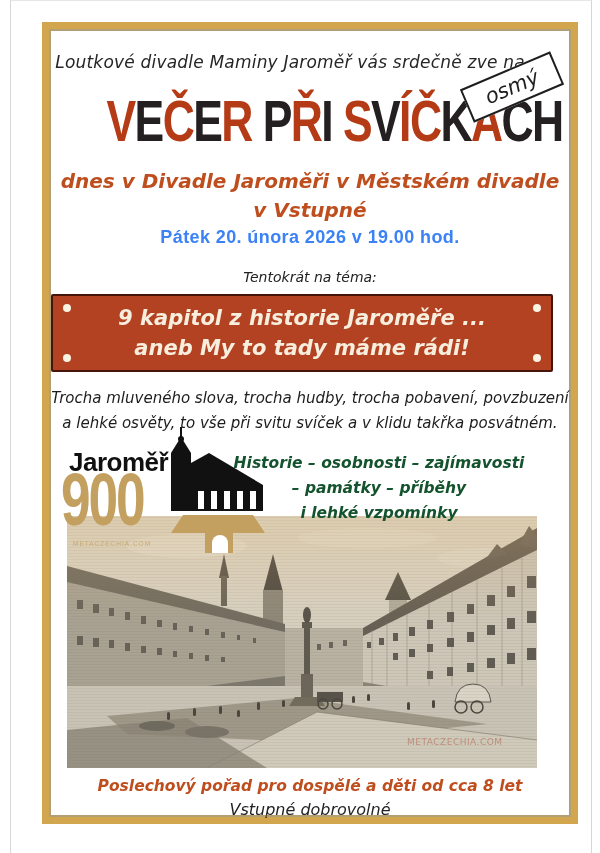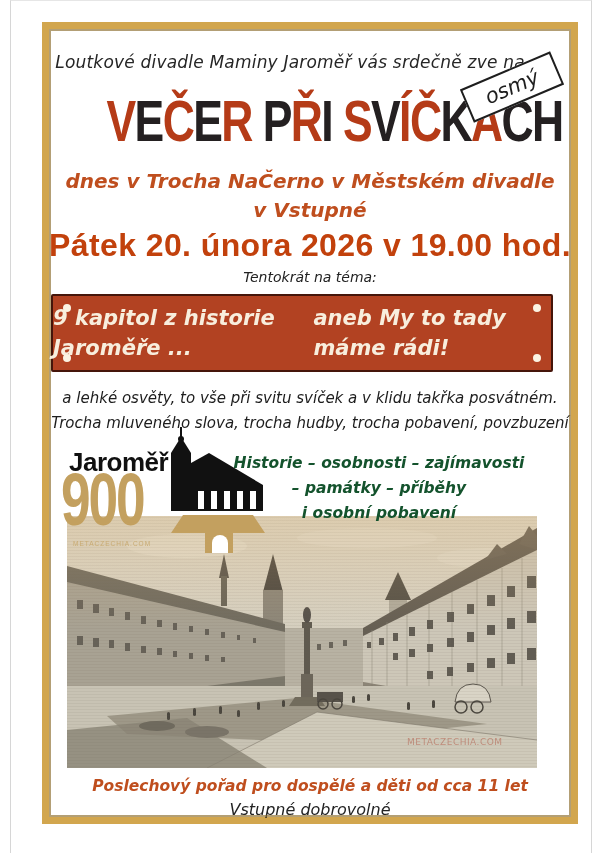--- a/index.html
+++ b/index.html
@@ -23,27 +23,27 @@
   .title{top:62px;margin:0;font-family:"Liberation Sans",sans-serif;font-weight:bold;
          font-size:57px;line-height:60px;white-space:pre;letter-spacing:-2px;
          transform:scaleX(.78);transform-origin:50% 50%;z-index:2;}
   .title .lr{color:#b53b17;}
   .title .ld{color:#242021;}
 
   .subtitle1{top:140px;font-size:20px;font-weight:bold;color:#bf4e1e;}
   .subtitle2{top:169px;font-size:20px;font-weight:bold;color:#bf4e1e;}
 
   .dateline{top:198px;font-family:"Liberation Sans",sans-serif;font-weight:bold;
-            font-size:32px;color:#c2410c;letter-spacing:.4px;text-align:center;}
+            font-size:18px;color:#3b82f6;letter-spacing:.4px;text-align:center;}
 
   .theme{top:240px;font-size:14px;color:#222222;}
 
   .banner{position:absolute;left:2px;top:265px;width:498px;height:74px;
           background:#b24222;border:2px solid #45150a;border-radius:2px;
-          display:flex;flex-direction:row;align-items:center;justify-content:center;z-index:1;}
+          display:flex;flex-direction:column;align-items:center;justify-content:center;z-index:1;}
   .banner .bline{font-size:21px;font-weight:bold;font-style:italic;color:#f8eedd;line-height:30px;}
   .dot{position:absolute;width:8px;height:8px;border-radius:50%;background:#fbf3e2;}
   .dot.tl{left:10px;top:8px;} .dot.tr{right:10px;top:8px;}
   .dot.bl{left:10px;bottom:8px;} .dot.br{right:10px;bottom:8px;}
 
   .desc{top:357px;font-size:15px;color:#1d1d1d;line-height:25px;}
 
   .logo{position:absolute;left:16px;top:398px;width:210px;height:125px;z-index:3;}
   .logo .jarname{position:absolute;left:4px;top:20px;font-family:Liberation Sans, sans-serif;
                  font-weight:bold;font-size:26px;color:#101010;letter-spacing:-.5px;}
@@ -68,39 +68,39 @@
 <div class="page">
   <div class="sheet-edge"></div>
   <div class="frame">
 
     <div class="abs script intro">Loutkové divadle Maminy Jaroměř vás srdečně zve na</div>
 
     <div class="badge script">osmý</div>
 
     <h1 class="abs title"><span class="lr">V</span><span class="ld">E</span><span class="lr">Č</span><span class="ld">E</span><span class="lr">R</span><span> </span><span class="ld">P</span><span class="lr">Ř</span><span class="ld">I</span><span> </span><span class="lr">S</span><span class="ld">V</span><span class="lr">Í</span><span class="lr">Č</span><span class="ld">K</span><span class="lr">Á</span><span class="ld">C</span><span class="ld">H</span></h1>
 
-    <div class="abs script subtitle1">dnes v Trocha NaČerno v Městském divadle</div>
+    <div class="abs script subtitle1">dnes v Divadle Jaroměři v Městském divadle</div>
     <div class="abs script subtitle2">v Vstupné</div>
 
     <div class="abs dateline">Pátek 20. února 2026 v 19.00 hod.</div>
 
     <div class="abs script theme">Tentokrát na téma:</div>
 
     <div class="banner">
       <span class="dot tl"></span>
       <span class="dot tr"></span>
       <span class="dot bl"></span>
       <span class="dot br"></span>
       <div class="bline">9 kapitol z historie Jaroměře ...</div>
       <div class="bline">aneb My to tady máme rádi!</div>
     </div>
 
     <div class="abs script desc">
+      <div>Trocha mluveného slova, trocha hudby, trocha pobavení, povzbuzení</div>
       <div>a lehké osvěty, to vše při svitu svíček a v klidu takřka posvátném.</div>
-      <div>Trocha mluveného slova, trocha hudby, trocha pobavení, povzbuzení</div>
     </div>
 
     <div class="logo">
       <div class="num900">900</div>
       <div class="jarname">Jaroměř</div>
       <svg class="church" width="118" height="126" viewBox="0 0 118 126">
         <rect x="27" y="0" width="2" height="10" fill="#111"></rect>
         <circle cx="28" cy="12" r="3" fill="#111"></circle>
         <polygon points="18,26 38,26 28,10" fill="#111"></polygon>
         <rect x="18" y="26" width="20" height="58" fill="#111"></rect>
@@ -114,21 +114,21 @@
         <polygon points="30,88 100,88 112,106 18,106" fill="#c3a05f"></polygon>
         <rect x="52" y="106" width="28" height="20" fill="#c3a05f"></rect>
         <path d="M59,126 v-10 a8,8 0 0 1 16,0 v10 z" fill="#ffffff"></path>
       </svg>
       <div class="lwm">METACZECHIA.COM</div>
     </div>
 
     <div class="topics">
       <div class="tline">Historie – osobnosti – zajímavosti</div>
       <div class="tline">– památky – příběhy</div>
-      <div class="tline">i osobní pobavení</div>
+      <div class="tline">i lehké vzpomínky</div>
     </div>
 
     <svg class="pic" width="470" height="252" viewBox="0 0 470 252">
       <defs>
         <linearGradient id="sky" x1="0" y1="0" x2="0" y2="1">
           <stop offset="0" stop-color="#e2dbc9"></stop>
           <stop offset="0.55" stop-color="#d2ccbd"></stop>
           <stop offset="1" stop-color="#c6c1b2"></stop>
         </linearGradient>
         <linearGradient id="sepia" x1="0" y1="0" x2="0" y2="1">
@@ -263,17 +263,17 @@
       <path d="M388,186 q2,-18 18,-18 q16,0 18,18 z" fill="#d9d4c6" stroke="#5a554c" stroke-width="1"></path>
       <circle cx="394" cy="191" r="6" fill="none" stroke="#4a463e" stroke-width="1.5"></circle>
       <circle cx="410" cy="191" r="6" fill="none" stroke="#4a463e" stroke-width="1.5"></circle>
 
       <text x="340" y="229" font-size="9" fill="#b45a48" opacity="0.55" letter-spacing="0.5">METACZECHIA.COM</text>
 
       <rect x="0" y="0" width="470" height="252" fill="url(#hatch)"></rect>
       <rect x="0" y="0" width="470" height="252" fill="url(#sepia)"></rect>
     </svg>
 
-    <div class="abs script cap1">Poslechový pořad pro dospělé a děti od cca 11 let</div>
+    <div class="abs script cap1">Poslechový pořad pro dospělé a děti od cca 8 let</div>
     <div class="abs script cap2">Vstupné dobrovolné</div>
 
   </div>
 </div>
 
 </body></html>

